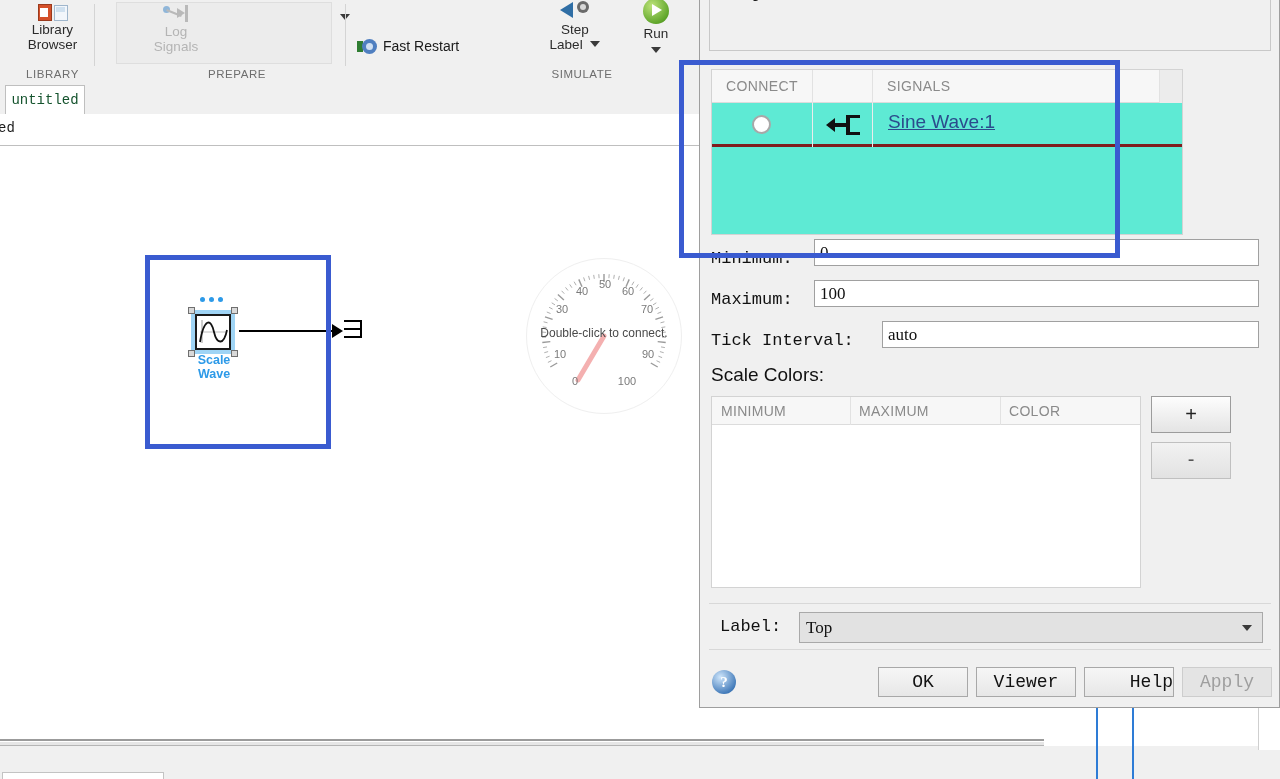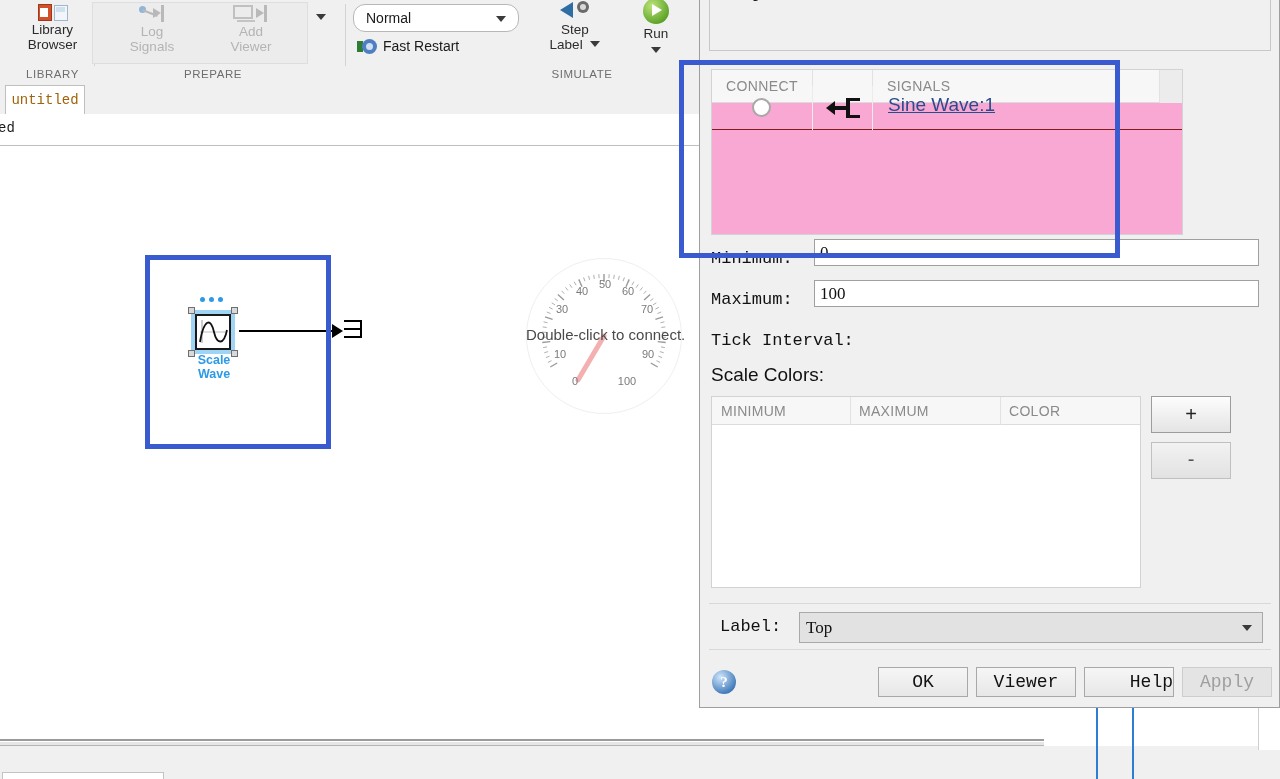--- a/index.html
+++ b/index.html
@@ -74,21 +74,21 @@
   
   .ico-fwd{width:16px;height:22px;}
   .ico-fwd .g{position:absolute;left:0;top:0;width:8px;height:20px;background:#2f7d32;}
   .ico-fwd .g2{position:absolute;left:2px;top:3px;width:4px;height:14px;background:#9ed49f;}
 
   
   #tabstrip{left:0;top:82px;width:1280px;height:32px;background:#f0f0f0;border-bottom:1px solid #bfbfbf;}
   .tab{
     position:absolute;left:5px;top:3px;height:29px;min-width:78px;
     background:#ffffff;border:1px solid #bfbfbf;border-bottom:none;
-    font-size:14px;color:#a16207;text-align:center;line-height:28px;
+    font-size:14px;color:#14532d;text-align:center;line-height:28px;
     font-family:"Liberation Mono", monospace;
   }
   #breadcrumb{left:0;top:114px;width:1280px;height:31px;background:#ffffff;border-bottom:1px solid #bfbfbf;}
   #breadcrumb .bc-text{position:absolute;left:-2px;top:6px;font-size:14px;color:#1a1a1a;font-family:"Liberation Mono",monospace;}
 
   
   #canvas{left:0;top:146px;width:1044px;height:593px;background:#ffffff;overflow:hidden;}
   #canvas-bottom-border{left:0;top:739px;width:1044px;height:2px;background:#9b9b9b;}
   #canvas-bottom2{left:0;top:742px;width:1044px;height:3px;background:#e6e6e6;border-bottom:1px solid #b5b5b5;}
   #statusbar{left:0;top:746px;width:1280px;height:33px;background:#f0f0f0;}
@@ -105,21 +105,21 @@
   #sw-dots i{display:inline-block;width:5px;height:5px;border-radius:50%;background:#2d9ae8;margin-right:4px;}
   #wire{left:239px;top:330px;width:95px;height:2px;background:#000;}
   #wire-arrow{left:332px;top:324px;width:0;height:0;border-left:11px solid #000;border-top:7px solid transparent;border-bottom:7px solid transparent;}
   #port-sym{left:344px;top:320px;width:18px;height:18px;}
   #port-sym .h{position:absolute;left:0;width:18px;height:2px;background:#000;}
   #port-sym .v{position:absolute;right:0;top:0;width:2px;height:18px;background:#000;}
 
   
   #gauge-wrap{left:526px;top:258px;width:156px;height:156px;}
   #gauge-outer{position:absolute;left:0;top:0;width:156px;height:156px;border-radius:50%;border:1px solid #efefef;box-sizing:border-box;background:#fff;}
-  #gauge-text{position:absolute;left:0;top:68px;width:156px;text-align:center;font-size:15px;color:#4a4a4a;white-space:nowrap;}
+  #gauge-text{position:absolute;left:0;top:68px;width:156px;text-align:center;font-size:12px;color:#4a4a4a;white-space:nowrap;}
   .gtick-lbl{position:absolute;font-size:11px;color:#7a7a7a;text-align:center;width:22px;}
 
   
   #grip{left:1018px;top:750px;width:26px;height:14px;}
   #grip i{position:absolute;top:0;width:6px;height:14px;background:#8d8d8d;}
 
   
   #right-bg{left:1044px;top:146px;width:236px;height:600px;background:#ffffff;}
   #right-blue1{left:1096px;top:700px;width:2px;height:79px;background:#2e7cd6;}
   #right-blue2{left:1132px;top:700px;width:2px;height:79px;background:#2e7cd6;}
@@ -137,25 +137,25 @@
     font-family:"Liberation Mono", monospace;
   }
   #dlg-group{
     position:absolute;left:9px;top:4px;width:562px;height:56px;
     border:1px solid #c8c8c8;box-sizing:border-box;background:#f0f0f0;
   }
   #dlg-legend{position:absolute;left:8px;top:-11px;background:#f0f0f0;padding:0 4px;font-size:16px;color:#1a1a1a;}
   #dlg-desc{position:absolute;left:10px;top:22px;font-size:16px;color:#1a1a1a;white-space:nowrap;}
 
   
-  #sig-table{position:absolute;left:11px;top:78px;width:472px;height:166px;background:#f9a8d4;border:1px solid #d3d3d3;box-sizing:border-box;}
+  #sig-table{position:absolute;left:11px;top:78px;width:472px;height:166px;background:#5eead4;border:1px solid #d3d3d3;box-sizing:border-box;}
   #sig-head{position:absolute;left:0;top:0;width:100%;height:33px;background:#f7f7f7;border-bottom:1px solid #dcdcdc;box-sizing:border-box;}
   .sig-hcell{position:absolute;top:8px;font-size:14px;color:#8a8a8a;letter-spacing:.4px;font-family:"Liberation Sans",sans-serif;}
   .sig-vline{position:absolute;top:0;width:1px;height:33px;background:#e2e2e2;}
-  #sig-row{position:absolute;left:0;top:16px;width:100%;height:44px;border-bottom:1px solid #7f1d1d;box-sizing:border-box;}
+  #sig-row{position:absolute;left:0;top:33px;width:100%;height:44px;border-bottom:3px solid #7f1d1d;box-sizing:border-box;}
   #sig-radio{position:absolute;left:40px;top:12px;width:19px;height:19px;border-radius:50%;border:2px solid #a8a8a8;box-sizing:border-box;background:#fff;}
   #sig-port{position:absolute;left:120px;top:12px;width:28px;height:20px;}
   #sig-port .ph{position:absolute;left:0;top:8px;width:16px;height:4px;background:#111;}
   #sig-port .pt{position:absolute;left:-6px;top:3px;width:0;height:0;border-right:9px solid #111;border-top:7px solid transparent;border-bottom:7px solid transparent;}
   #sig-port .pv{position:absolute;left:14px;top:0;width:4px;height:20px;background:#111;}
   #sig-port .pb1{position:absolute;left:14px;top:0;width:14px;height:3px;background:#111;}
   #sig-port .pb2{position:absolute;left:14px;top:17px;width:14px;height:3px;background:#111;}
   #sig-link{position:absolute;left:176px;top:8px;font-size:19px;color:#2b4c8c;text-decoration:underline;font-family:"Liberation Sans",sans-serif;cursor:pointer;}
   #sig-scroll{position:absolute;right:0;top:0;width:22px;height:33px;background:#ececec;}
   .sig-colline{position:absolute;top:33px;width:1px;background:#ececec;}
@@ -221,54 +221,40 @@
           <span class="b2"></span>
           <span class="b2i"></span>
       </div>
       <div>Library</div>
       <div>Browser</div>
     </div>
     <div class="group-label">LIBRARY</div>
   </div>
   <div class="group-sep abs" style="left:94px;"></div>
 
-  <div class="ribbon-group" style="left:88px;width:250px;">
+  <div class="ribbon-group" style="left:112px;width:250px;">
     <div style="position:absolute;left:4px;top:2px;width:216px;height:62px;background:#ececec;border:1px solid #dedede;box-sizing:border-box;"></div>
     <div class="btn-big dis" style="left:14px;top:4px;width:100px;">
       <div class="ico ico-log">
         <span class="dot"></span>
           <span class="ln"></span>
           <span class="bar"></span>
           <span class="tri"></span>
       </div>
       <div>Log</div>
       <div>Signals</div>
     </div>
-    <div class="btn-big dis" style="left:112px;top:4px;width:102px;">
-      <div class="ico ico-view">
-        <span class="scr"></span>
-          <span class="sh"></span>
-          <span class="bar"></span>
-          <span class="tri"></span>
-      </div>
-      <div>Add</div>
-      <div>Viewer</div>
-    </div>
     <div style="position:absolute;left:228px;top:14px;">
       <span class="dropdown-arrow" style="display:block;"></span>
     </div>
     <div class="group-label">PREPARE</div>
   </div>
   <div class="group-sep abs" style="left:345px;"></div>
 
   <div class="ribbon-group" style="left:347px;width:350px;">
-    <div class="combo" style="left:6px;top:4px;width:166px;">
-      <span>Normal</span>
-      <span class="arw dropdown-arrow"></span>
-    </div>
     <div class="chk-row" style="left:10px;top:38px;">
       <span class="ico-fast">
         <span class="g1"></span>
           <span class="g2"></span>
           <span class="g3"></span>
       </span>
       <span style="margin-left:26px;">Fast Restart</span>
     </div>
 
     <div class="btn-big" style="left:186px;top:0px;width:84px;">
@@ -475,20 +461,21 @@
     </div>
   </div>
 
   <span class="fld-label" style="left:11px;top:258px;">Minimum:</span>
   <input class="fld-input" style="left: 114px; top: 248px; width: 445px; height: 27px;" value="0">
 
   <span class="fld-label" style="left:11px;top:299px;">Maximum:</span>
   <input class="fld-input" style="left: 114px; top: 289px; width: 445px; height: 27px;" value="100">
 
   <span class="fld-label" style="left:11px;top:340px;">Tick Interval:</span>
+  <input class="fld-input" style="left: 182px; top: 330px; width: 377px; height: 27px;" value="auto">
 
   <span id="scale-title">Scale Colors:</span>
 
   <div id="sc-table">
     <div id="sc-head">
       <span class="sc-hcell" style="left:9px;">MINIMUM</span>
       <span class="sc-vline" style="left:138px;"></span>
       <span class="sc-hcell" style="left:147px;">MAXIMUM</span>
       <span class="sc-vline" style="left:288px;"></span>
       <span class="sc-hcell" style="left:297px;">COLOR</span>

